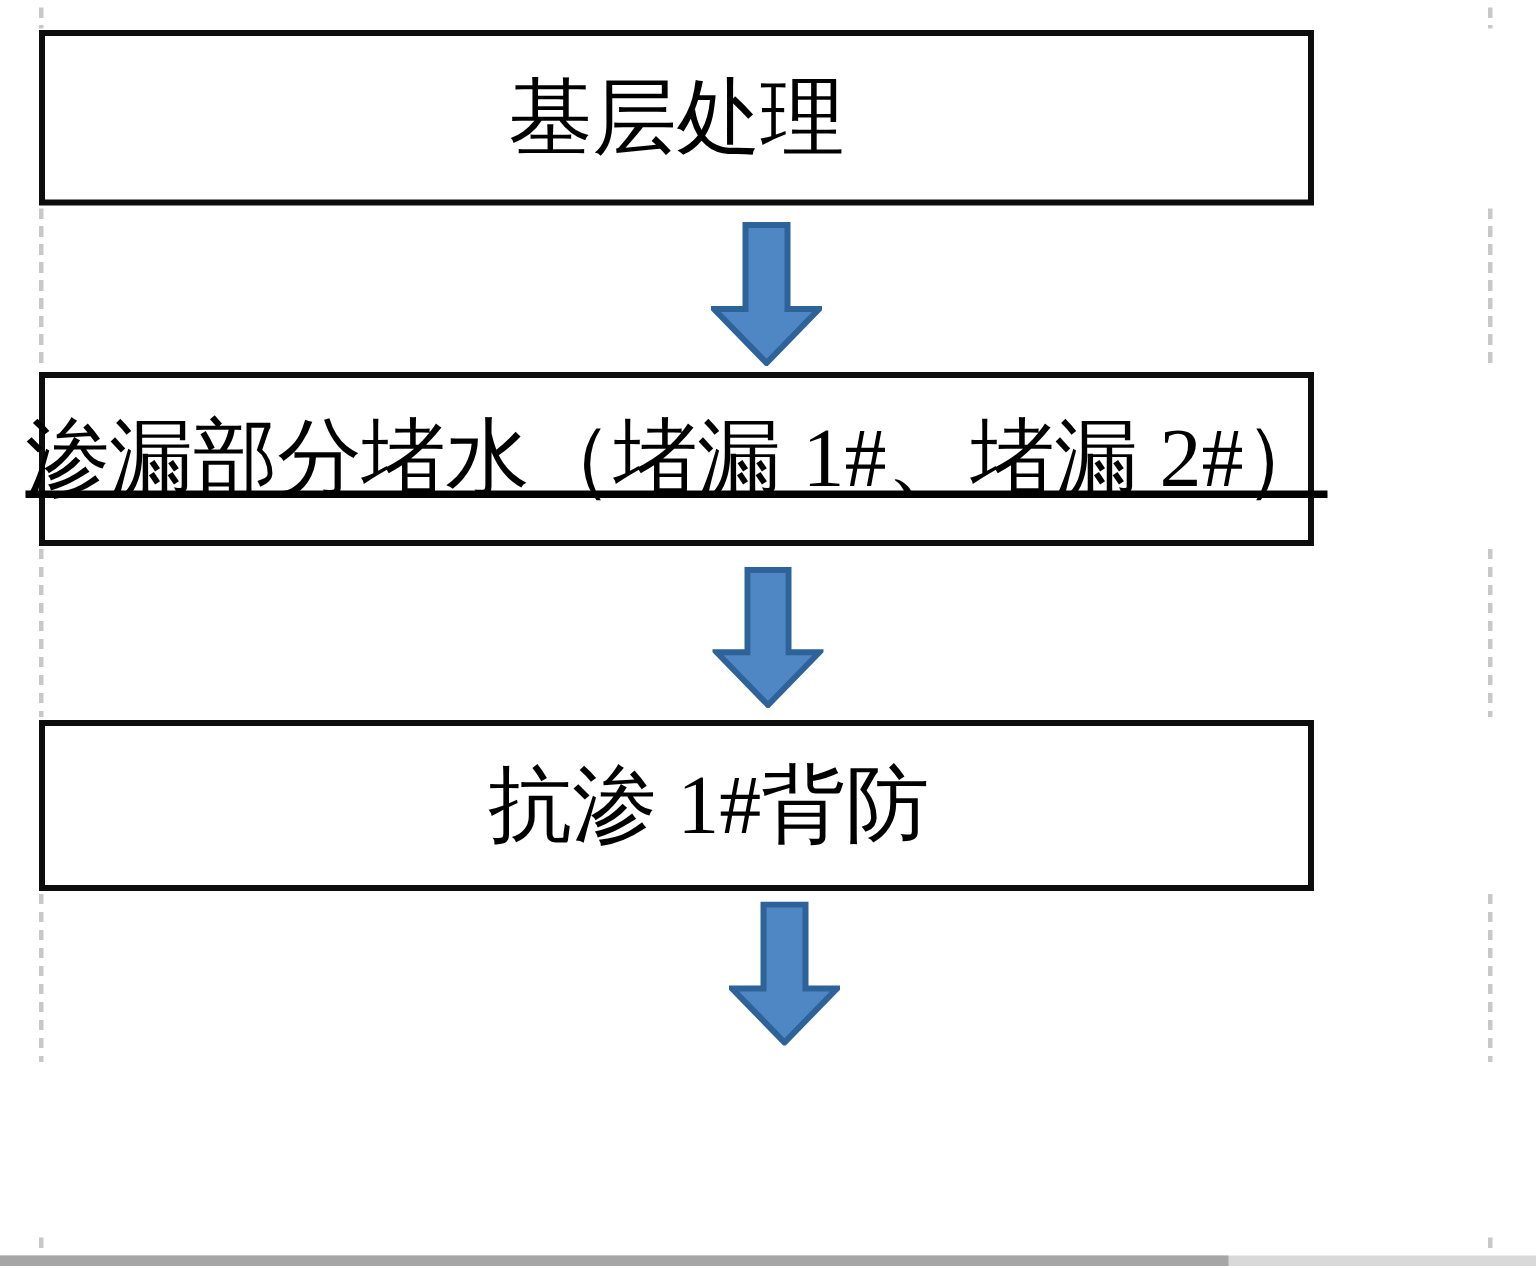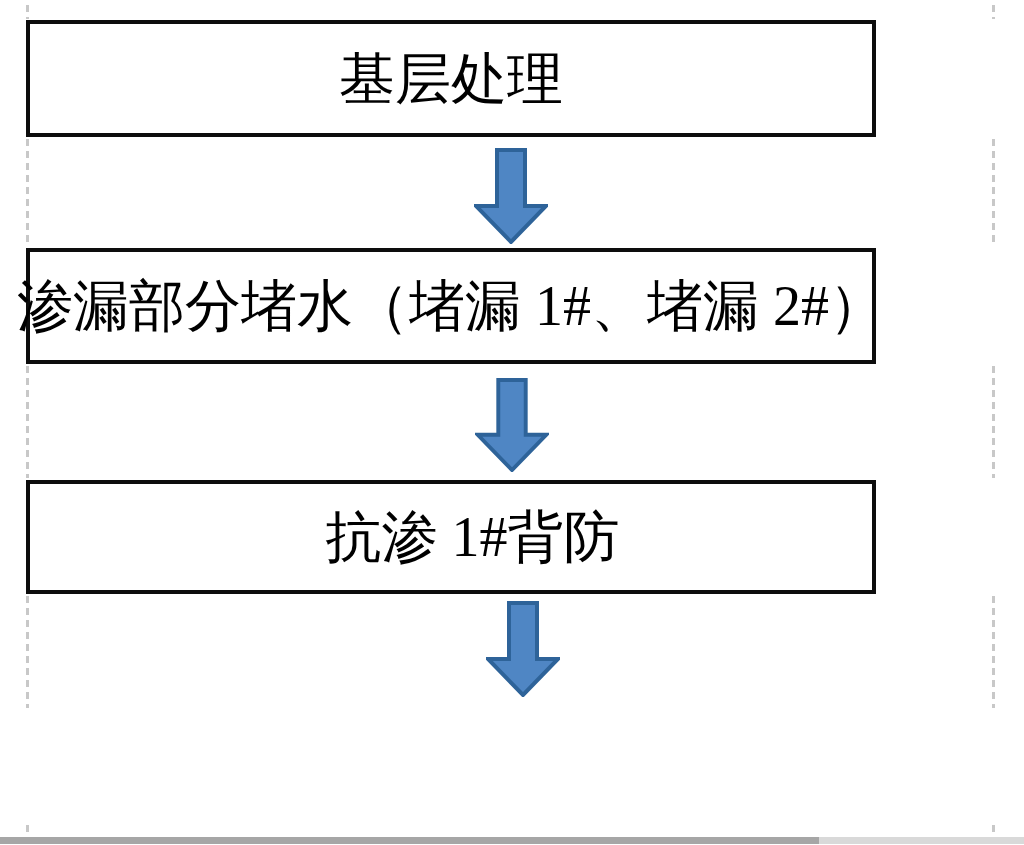--- a/index.html
+++ b/index.html
@@ -78,21 +78,21 @@
 
   <div class="gridline" style="left:26px; top:139px; height:107px;"></div>
   <div class="gridline" style="left:992px; top:139px; height:107px;"></div>
 
   <div class="arrow-wrap" style="left:474px; top:148px;">
     <svg width="74" height="96" viewBox="0 0 74 96">
       <polygon points="23,2 51,2 51,58 72,58 37,94 2,58 23,58" style="fill:var(--arrow-fill); stroke:var(--arrow-stroke); stroke-width:4; stroke-linejoin:miter;"></polygon>
     </svg>
   </div>
 
-  <div class="flow-box" style="top:248px; height:116px;">
+  <div class="flow-box" style="top:248px; height:116px;text-decoration:underline;">
     <span class="box-label">渗漏部分堵水（堵漏 1#、堵漏 2#）</span>
   </div>
 
   <div class="gridline" style="left:26px; top:366px; height:112px;"></div>
   <div class="gridline" style="left:992px; top:366px; height:112px;"></div>
 
   <div class="arrow-wrap" style="left:475px; top:378px;">
     <svg width="74" height="94" viewBox="0 0 74 96">
       <polygon points="23,2 51,2 51,58 72,58 37,94 2,58 23,58" style="fill:var(--arrow-fill); stroke:var(--arrow-stroke); stroke-width:4; stroke-linejoin:miter;"></polygon>
     </svg>

